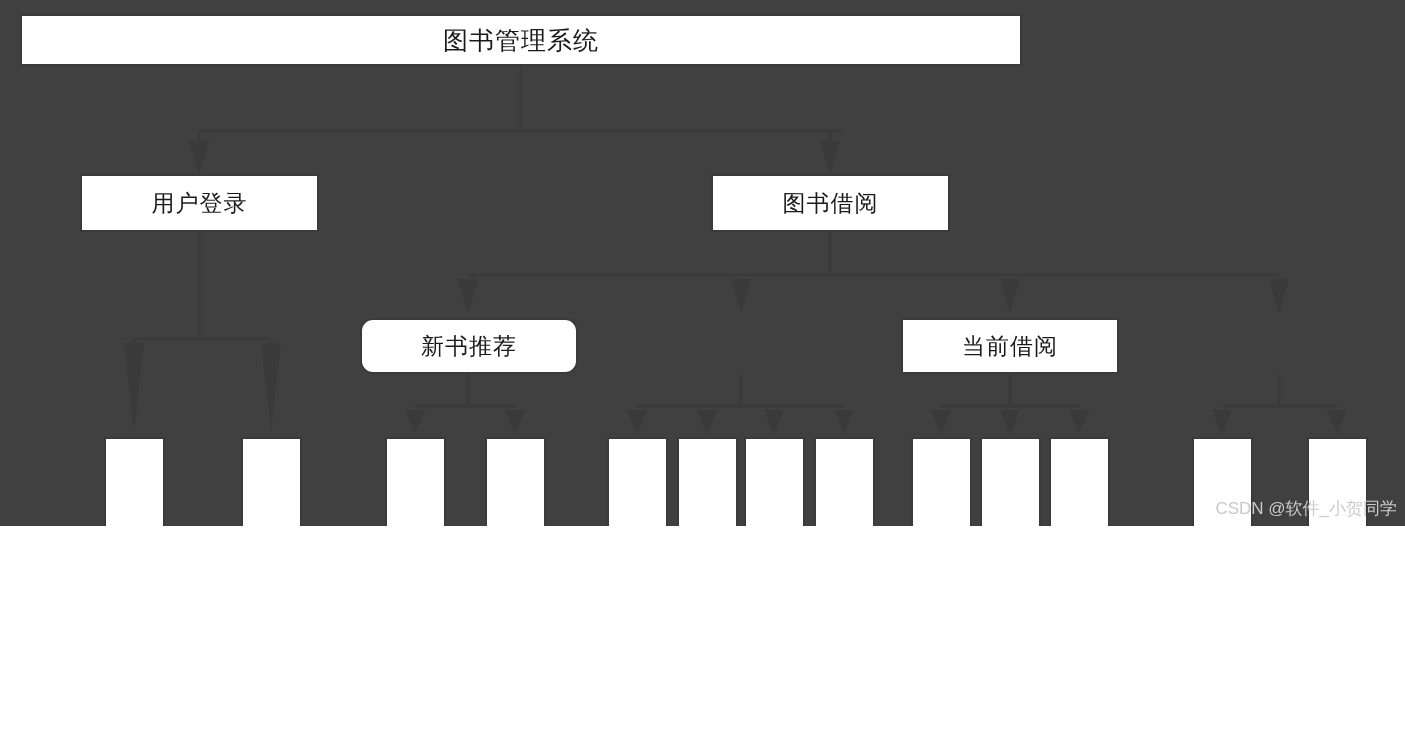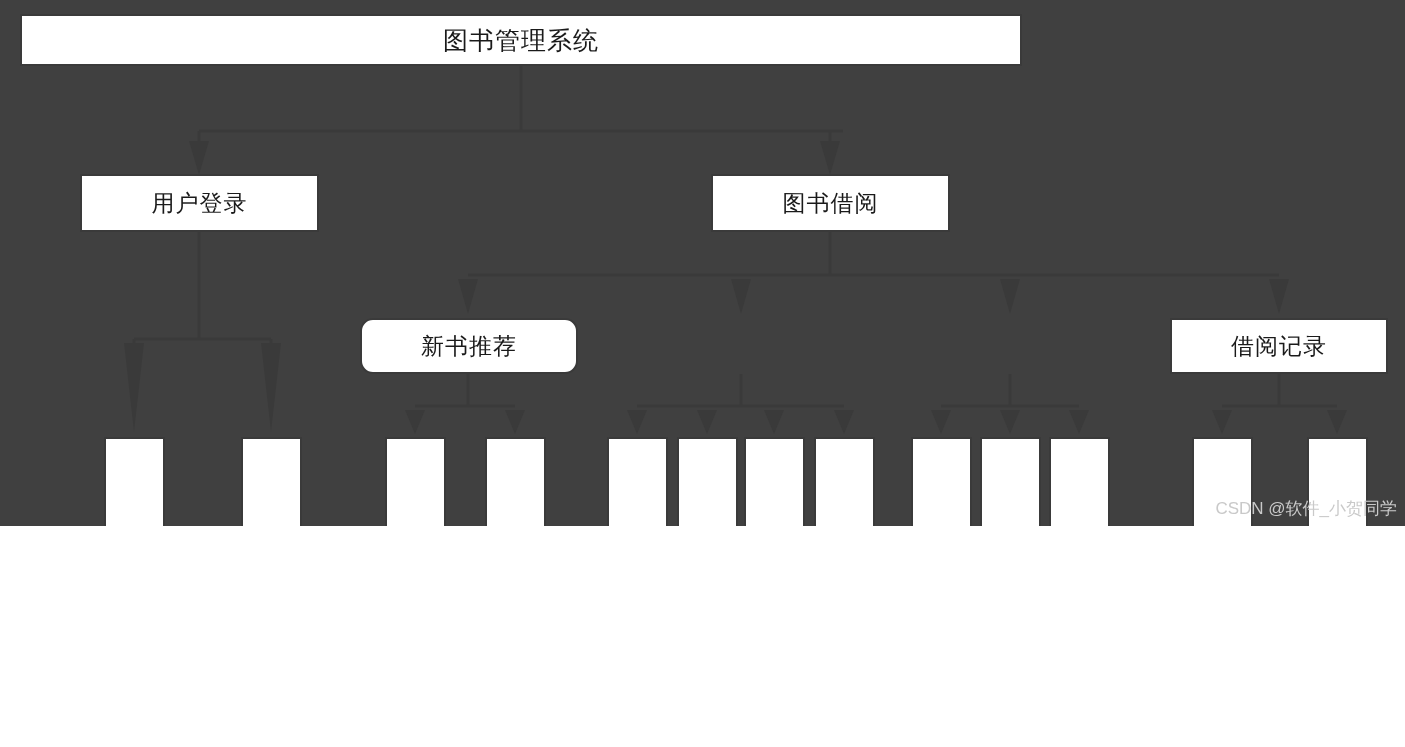--- a/index.html
+++ b/index.html
@@ -137,24 +137,24 @@
 
   <div class="node horiz" style="left:711px; top:174px; width:239px; height:58px;">
     <span>图书借阅</span>
   </div>
 
   <div class="node horiz" style="left:360px; top:318px; width:218px; height:56px;border-radius:13px;">
     <span>新书推荐</span>
   </div>
 
 
-
-  <div class="node horiz" style="left:1170px; top:318px; width:218px; height:56px;">
-    <span>借阅记录</span>
-  </div>
+  <div class="node horiz" style="left:901px; top:318px; width:218px; height:56px;">
+    <span>当前借阅</span>
+  </div>
+
 
   <div class="node vert" style="left:104px; top:437px; width:61px; height:298px;">
     <span class="vtext">用户登录</span>
   </div>
 
   <div class="node vert" style="left:241px; top:437px; width:61px; height:298px;">
     <span class="vtext">注销登录</span>
   </div>
 
   <div class="node vert" style="left:385px; top:437px; width:61px; height:298px;">

